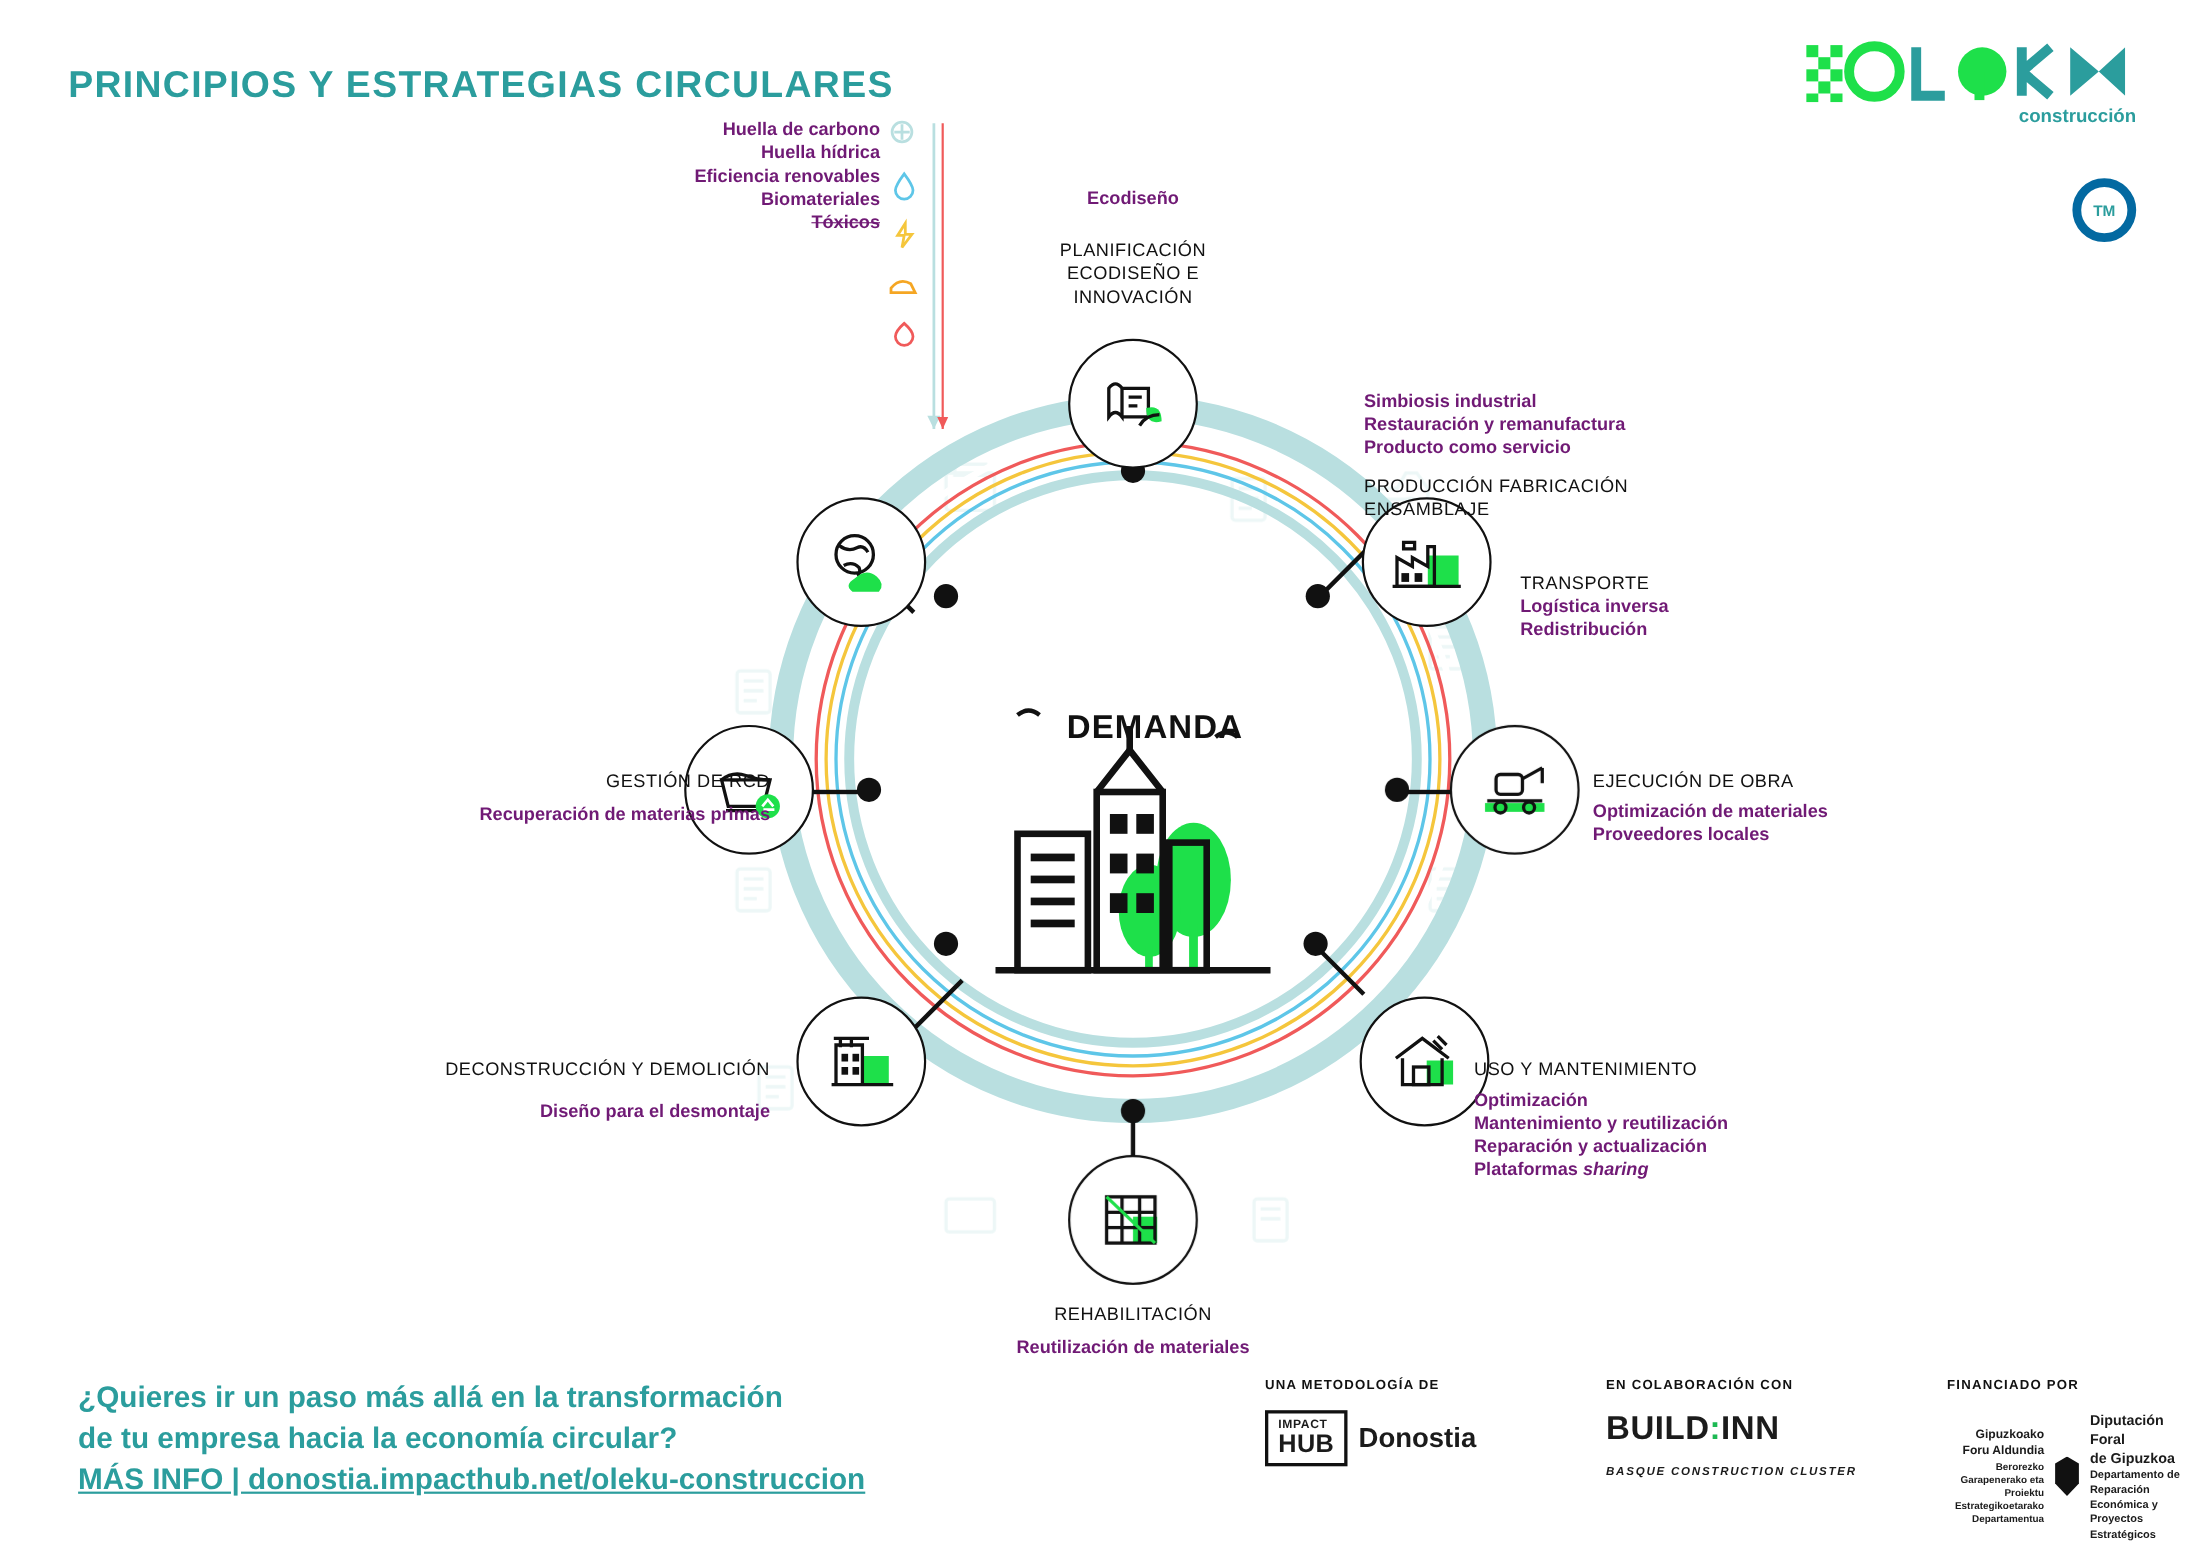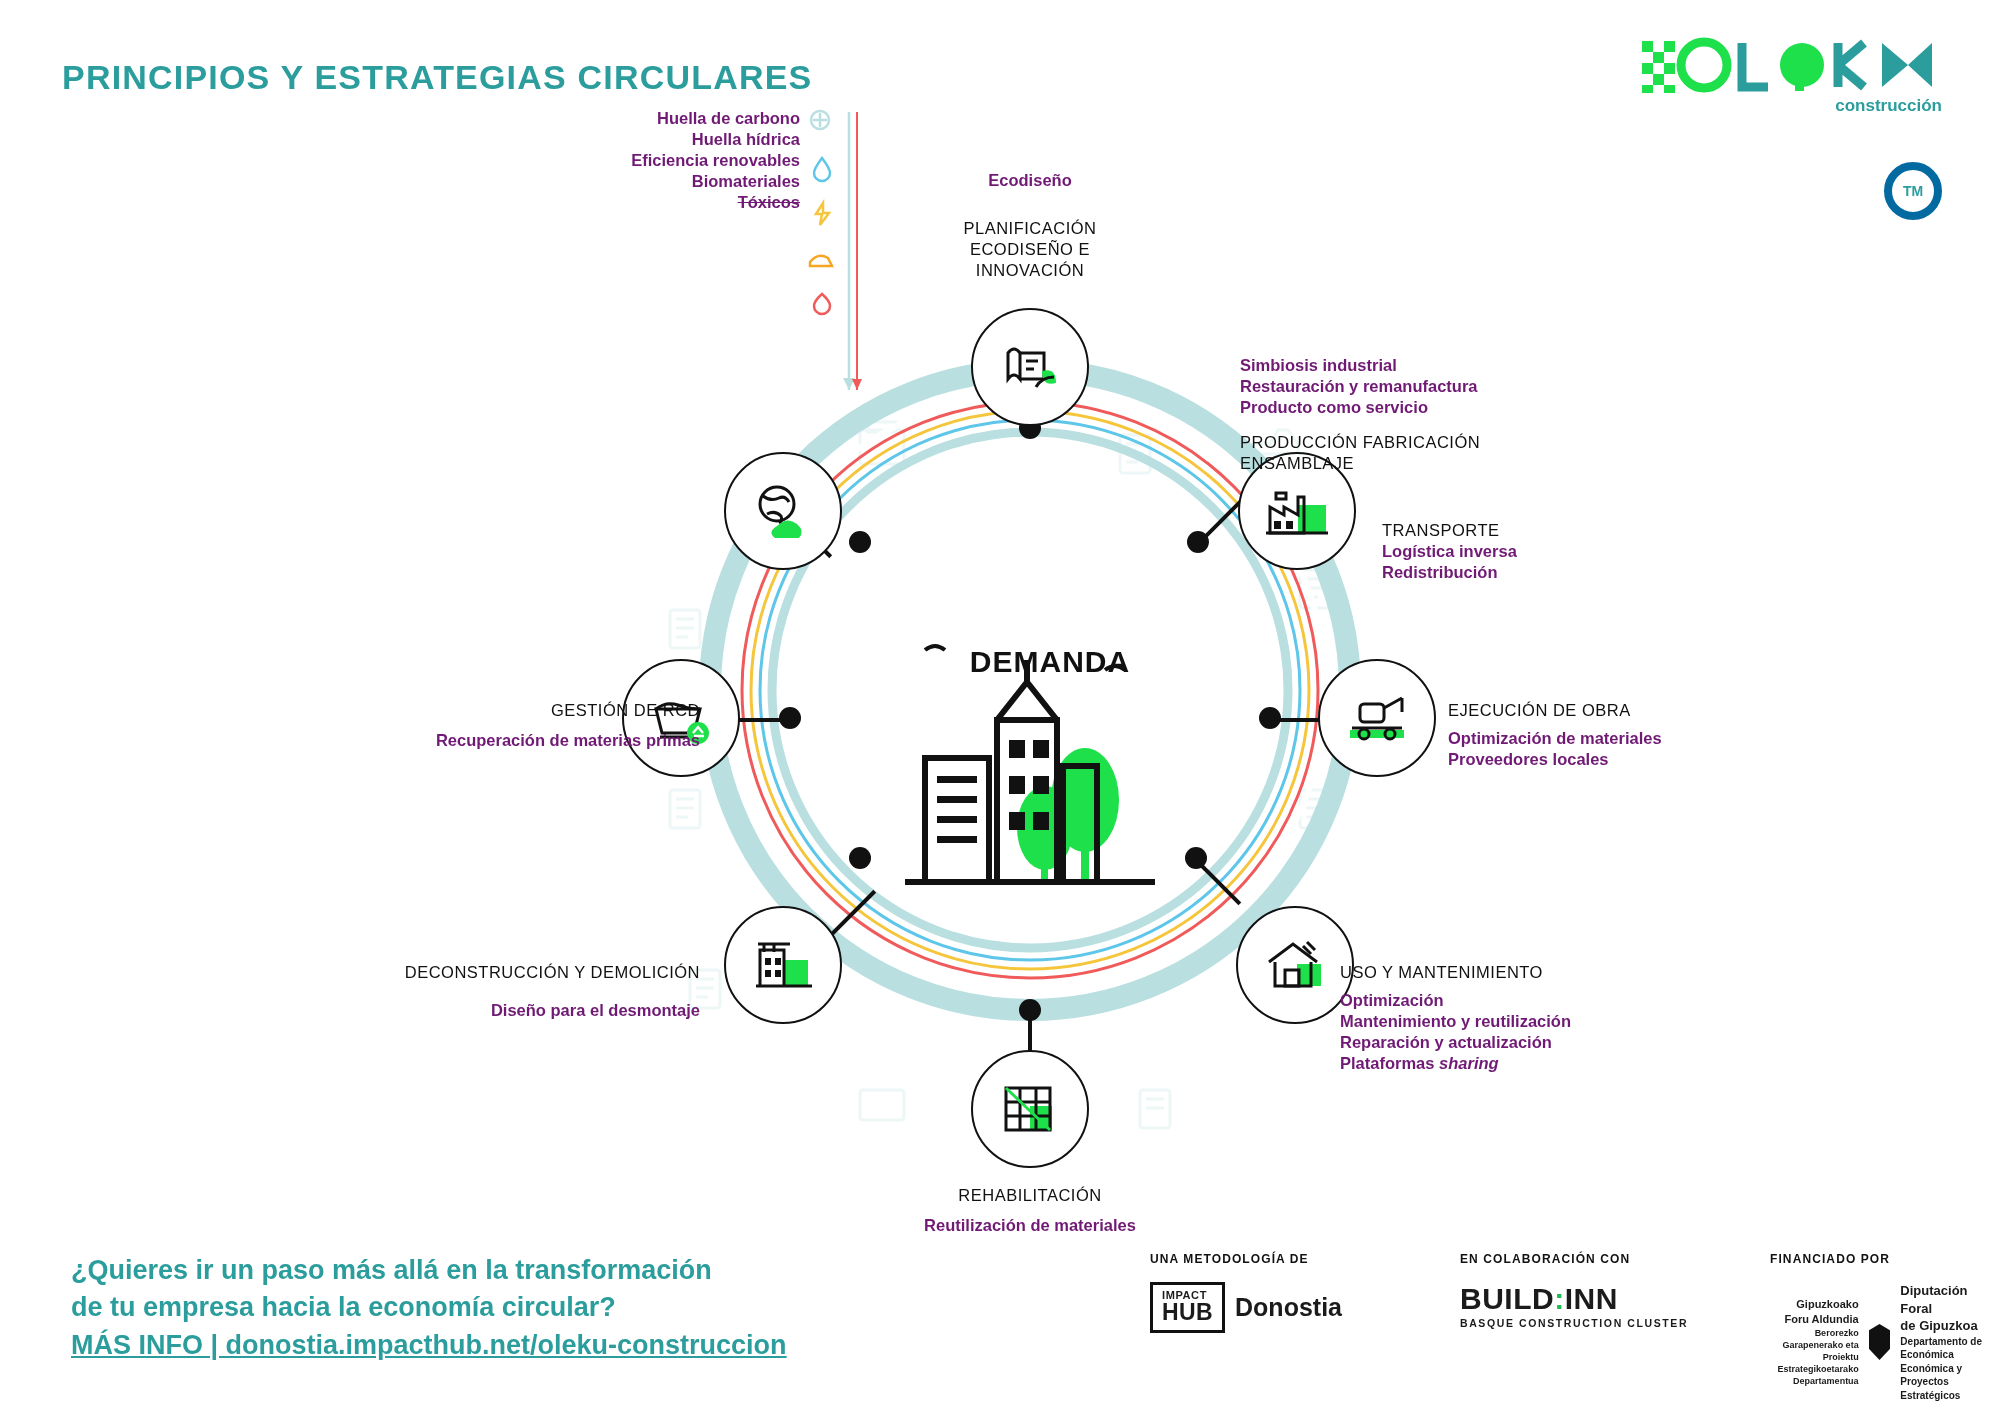--- a/index.html
+++ b/index.html
@@ -74,21 +74,21 @@
   .cta a{color:#2b9d9d;text-decoration:underline;}
   .fgroup{position:absolute;top:22px;}
   .fgroup .ftitle{font-size:12px;font-weight:700;letter-spacing:1.1px;color:#111;margin-bottom:16px;}
   .ihub{display:flex;align-items:center;gap:10px;}
   .ihub-box{border:3px solid #111;padding:5px 9px;line-height:1.02;}
   .ihub-box .l1{font-size:11px;font-weight:700;letter-spacing:.6px;}
   .ihub-box .l2{font-size:23px;font-weight:700;letter-spacing:.4px;}
   .ihub-name{font-size:25px;font-weight:700;}
   .buildinn{font-size:30px;font-weight:700;letter-spacing:.5px;}
   .buildinn .c{color:#1db954;}
-  .bcc{font-size:10.5px;font-weight:700;letter-spacing:1.6px;margin-top:1px;}
+  .bcc{font-size:10.5px;font-weight:700;letter-spacing:1.6px;margin-top:16px;font-style:italic;}
   .dfg{display:flex;align-items:center;gap:10px;}
   .dfg .t1{font-size:9px;font-weight:700;line-height:1.35;text-align:right;}
   .dfg .t1 .big{font-size:11px;}
   .dfg .t2{font-size:10px;font-weight:700;line-height:1.35;}
   .dfg .t2 .big{font-size:13px;}
   .shield{width:30px;height:36px;background:#111;
     clip-path:polygon(50% 0,100% 18%,100% 68%,50% 100%,0 68%,0 18%);}
 </style>
 </head>
 <body>
@@ -448,21 +448,21 @@
           <div class="big">Gipuzkoako</div>
           <div class="big">Foru Aldundia</div>
           <div>Berorezko Garapenerako eta</div>
           <div>Proiektu Estrategikoetarako</div>
           <div>Departamentua</div>
         </div>
         <div class="shield"></div>
         <div class="t2">
           <div class="big">Diputación Foral</div>
           <div class="big">de Gipuzkoa</div>
-          <div>Departamento de Económica</div>
+          <div>Departamento de Reparación</div>
           <div>Económica y Proyectos</div>
           <div>Estratégicos</div>
         </div>
       </div>
     </div>
   </div>
 
 </div>
 
 </body></html>

